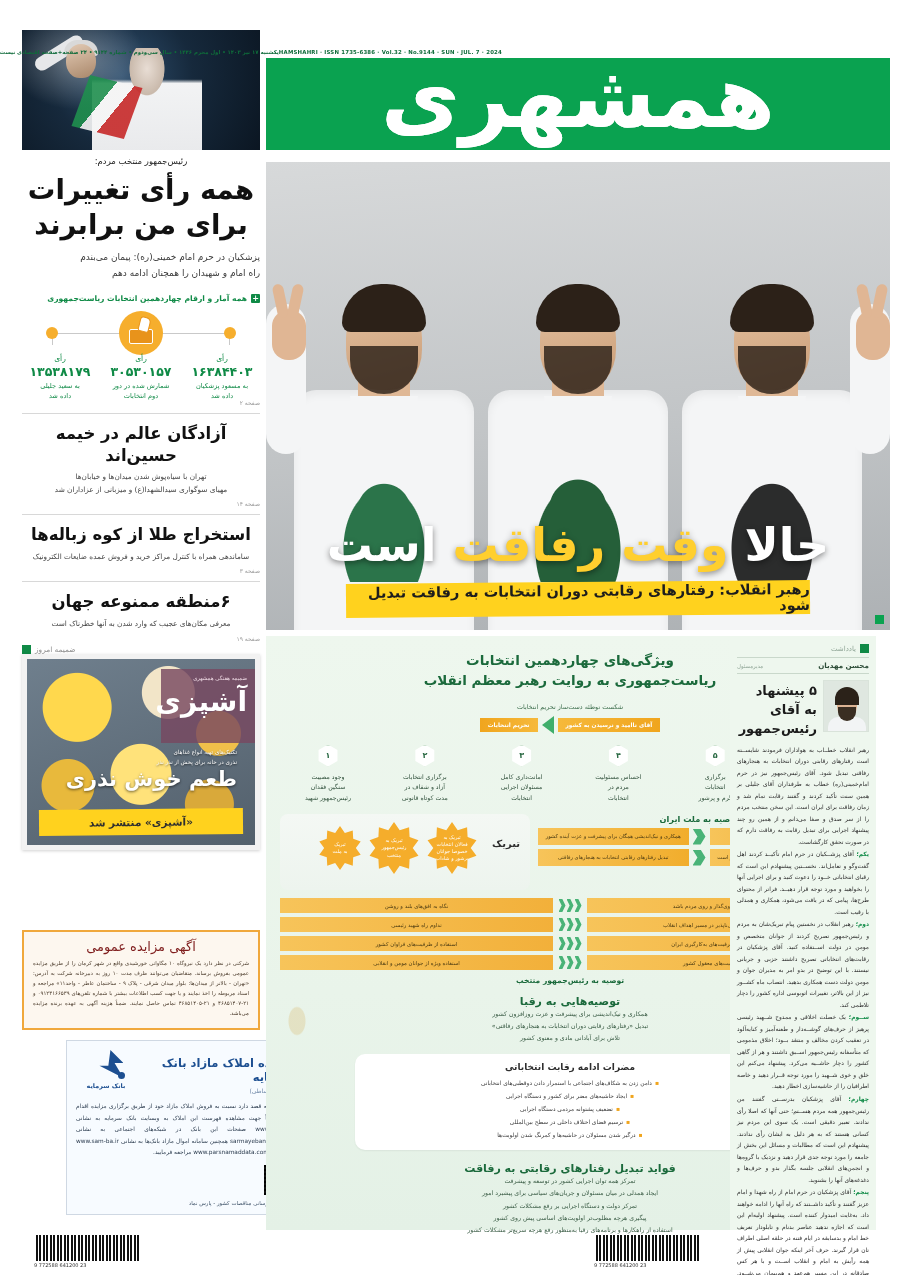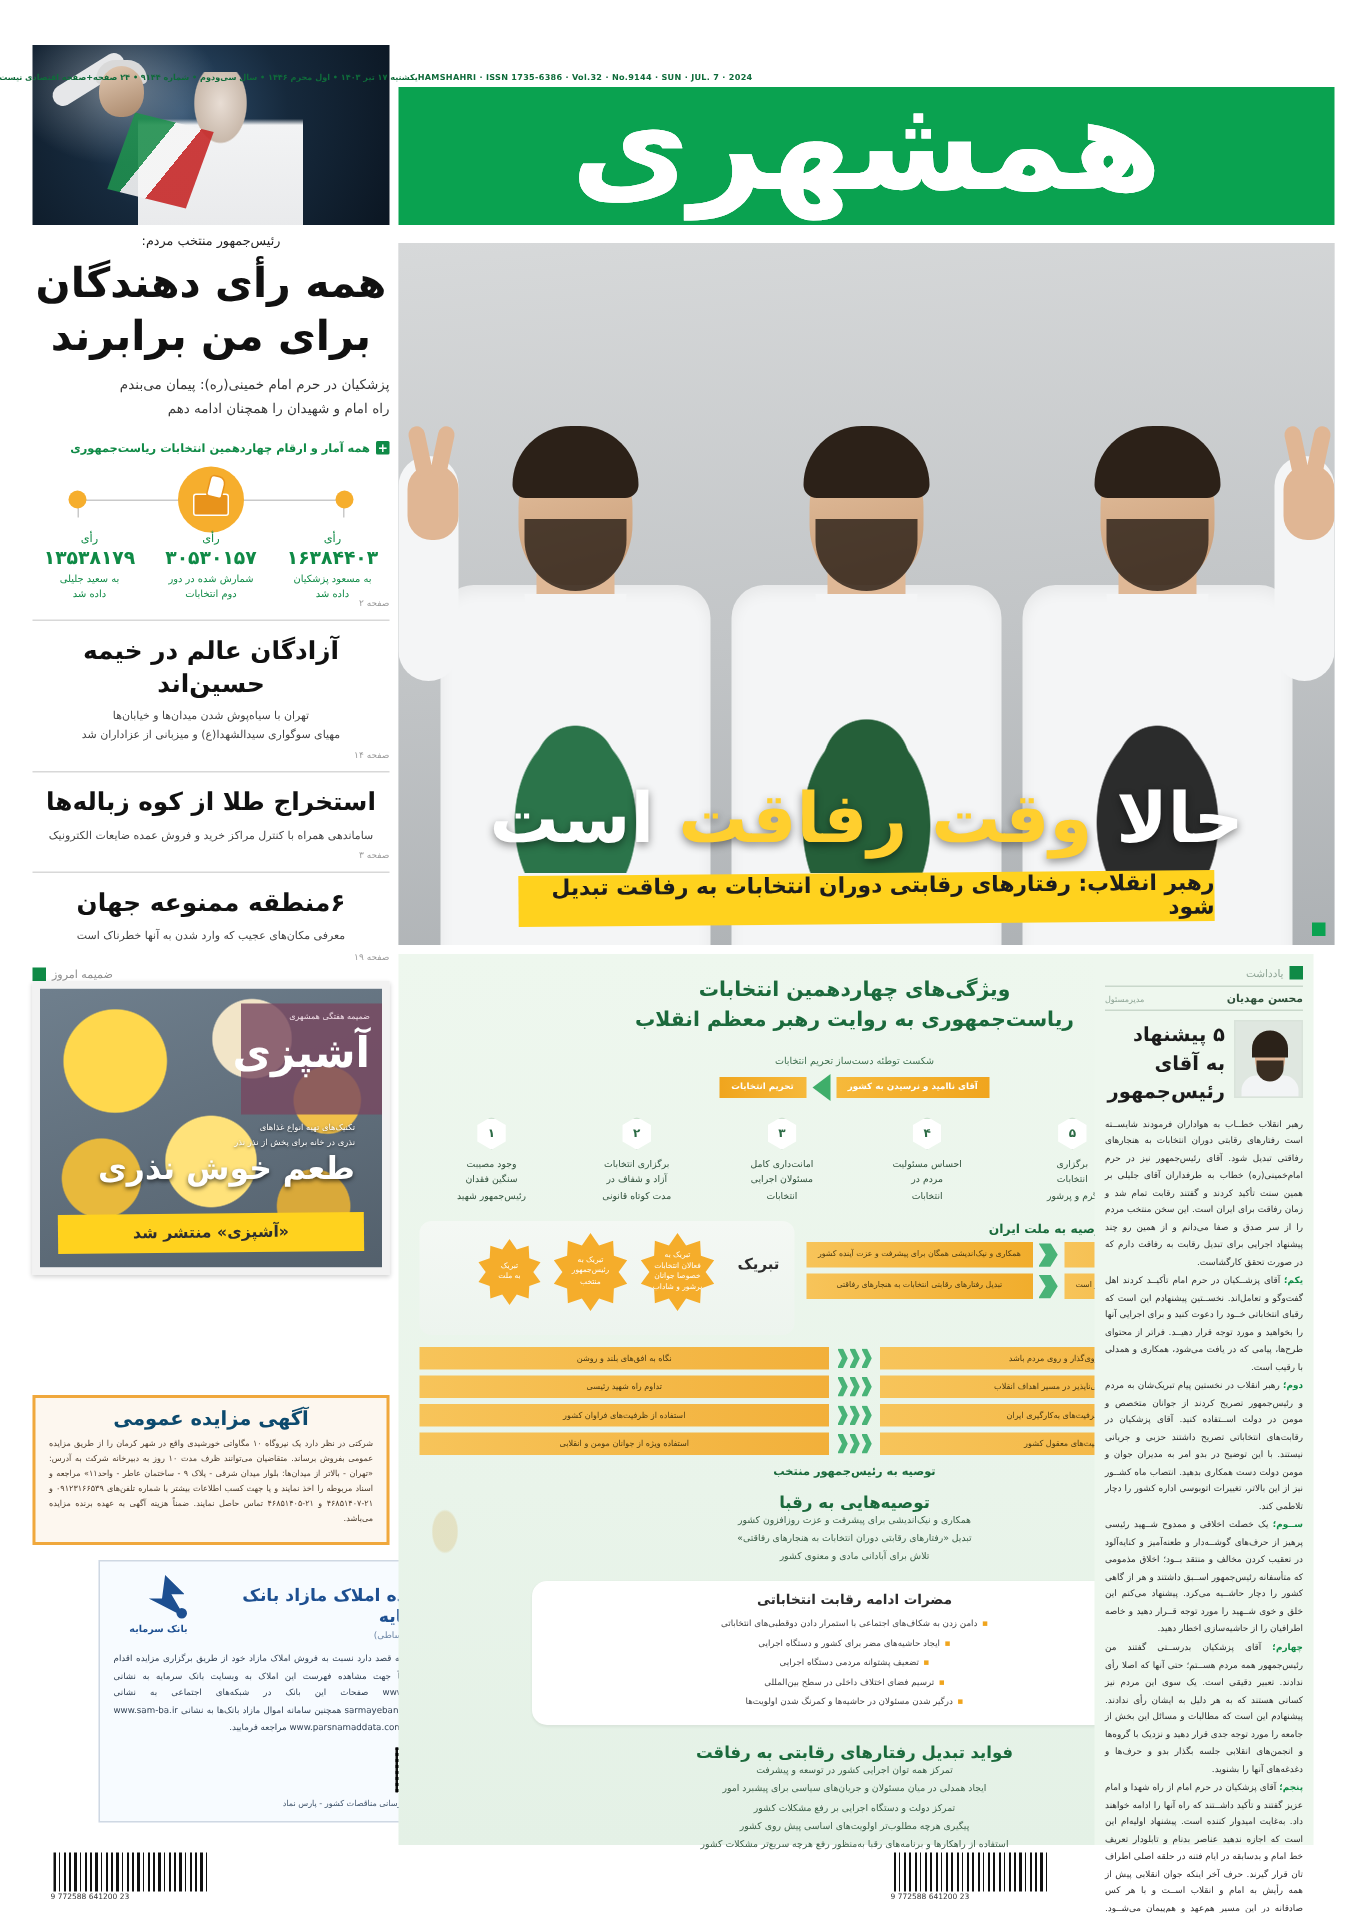--- a/index.html
+++ b/index.html
@@ -181,21 +181,21 @@
     background:#ffd21e; display:flex; align-items:center; justify-content:center;
     font-size:10.5px; font-weight:bold; color:#2f2f2f;
     transform: rotate(-.6deg);
   }
 
   
   .ad-auction {
     position:absolute; left:22px; top:930px; width:238px; height:100px;
     border:2.5px solid #f0a83c; background:#fdf7ef; padding:7px 9px;
   }
-  .ad-auction .t { font-size:13px; font-weight:bold; color:#0c4a6e; text-align:center; margin-bottom:4px;}
+  .ad-auction .t { font-size:13px; font-weight:normal; color:#7f1d1d; text-align:center; margin-bottom:4px;}
   .ad-auction .b { font-size:5.4px; line-height:1.85; color:#4a3a2a; text-align:justify; }
 
   .ad-bank {
     position:absolute; left:22px; top:1040px; width:238px; height:175px;
     border:1px solid #cfd8e3; background:#f7fbff; padding:9px;margin-left:44px;
   }
   .ad-bank .row { display:flex; align-items:flex-start; justify-content:space-between; }
   .ad-bank .t { font-size:11.5px; font-weight:bold; color:#1d4f91; margin-top:6px;}
   .ad-bank .t2 { font-size:6px; color:#6d86a6; text-align:right; margin-top:3px;}
   .ad-bank .logo { width:52px; height:40px; position:relative; }
@@ -462,21 +462,21 @@
 
     <div class="masthead-logo">
       <div class="wordmark">همشهری</div>
     </div>
   </div>
 
   <div class="sidebar">
 
     <div>
       <div class="kicker">رئیس‌جمهور منتخب مردم:</div>
-      <div class="lead-head">همه رأی دهندگان</div>
+      <div class="lead-head">همه رأی تغییرات</div>
       <div class="lead-head">برای من برابرند</div>
       <div class="lead-sub">پزشکیان در حرم امام خمینی(ره): پیمان می‌بندم</div>
       <div class="lead-sub" style="margin-top:0">راه امام و شهیدان را همچنان ادامه دهم</div>
     </div>
 
     <div class="green-rule">
       <span class="plus">+</span>
       <span>همه آمار و ارقام چهاردهمین انتخابات ریاست‌جمهوری</span>
     </div>
 

